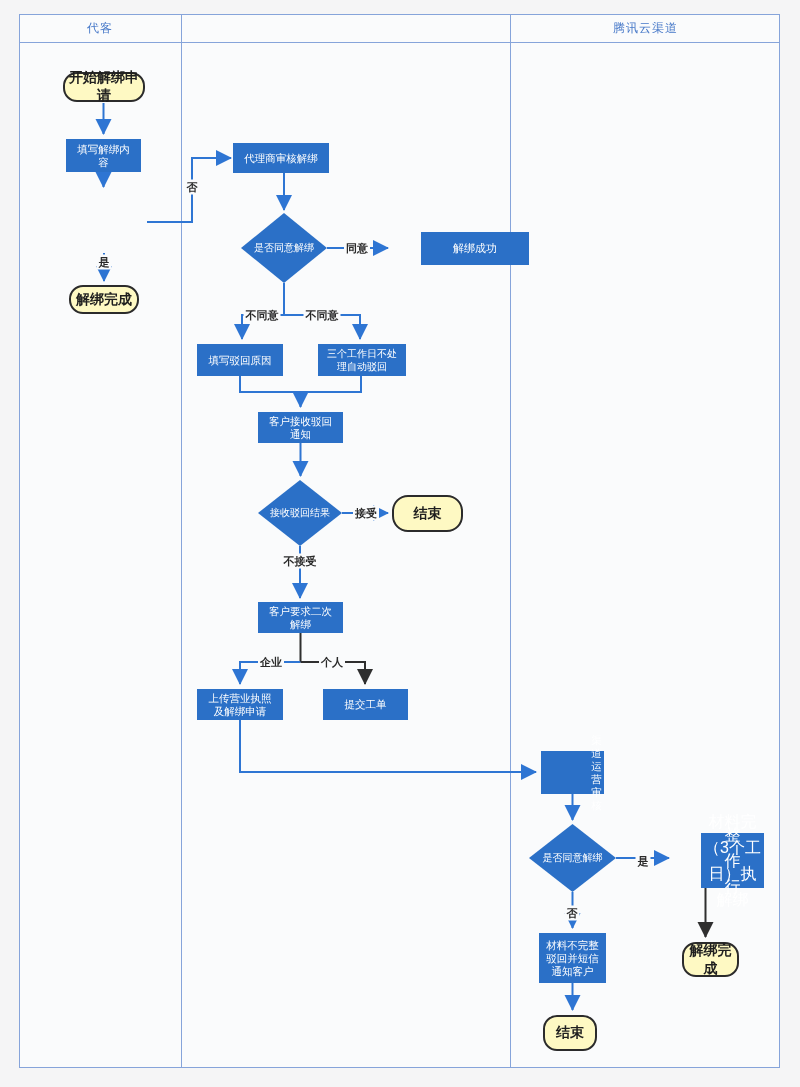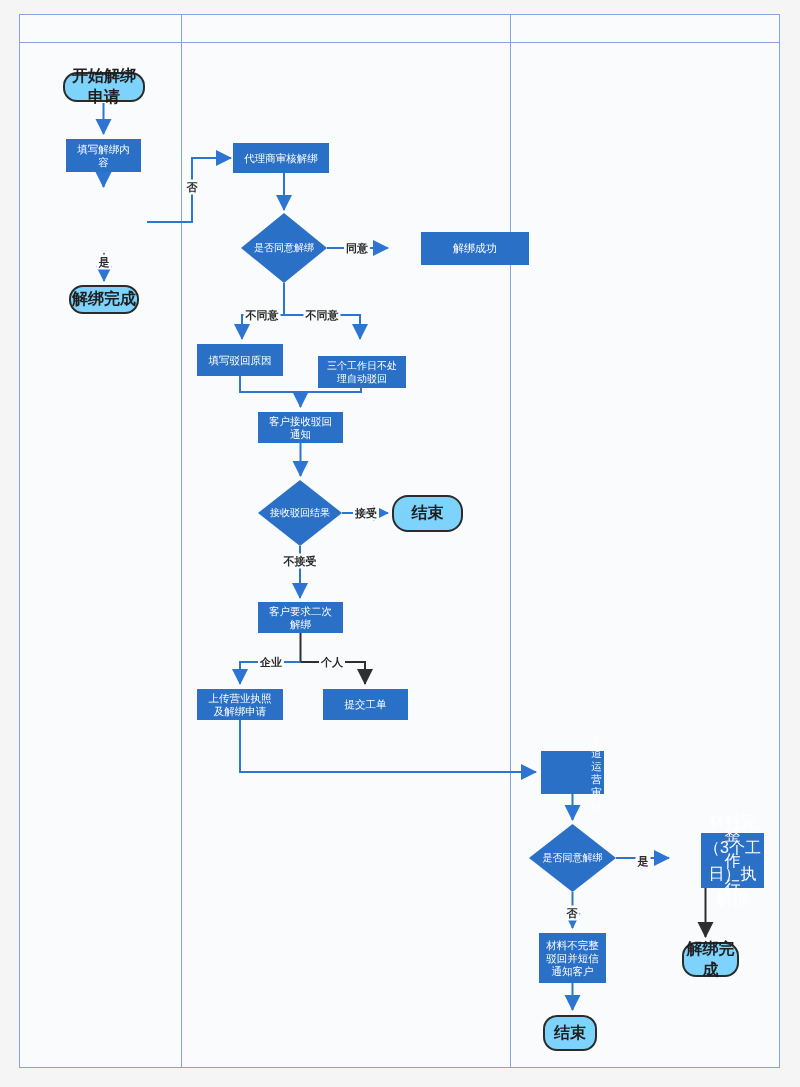--- a/index.html
+++ b/index.html
@@ -19,37 +19,39 @@
   #canvas{position:absolute;left:19px;top:14px;width:761px;height:1054px;
           background:var(--canvas-bg);border:1px solid var(--frame);box-sizing:border-box;}
   .lane-divider{position:absolute;top:14px;width:1px;height:1054px;background:var(--frame);}
   .header-line{position:absolute;left:19px;top:42px;width:761px;height:1px;background:var(--frame);}
   .lane-title{position:absolute;top:14px;height:28px;display:flex;align-items:center;justify-content:center;
               color:var(--lane-title);font-size:12px;letter-spacing:1px;}
   svg#edges{position:absolute;left:0;top:0;width:800px;height:1087px;pointer-events:none;}
   .node{position:absolute;box-sizing:border-box;display:flex;align-items:center;justify-content:center;
         text-align:center;white-space:pre-line;}
   .rect-blue{background:var(--shape-blue);color:#ffffff;font-size:10.5px;line-height:13px;}
-  .terminal{background:#7dd3fc;border:2px solid var(--terminal-border);border-radius:14px;
-            color:var(--dark-text);font-weight:bold;font-size:16px;}
+  .terminal{background:#fef9c3;border:2px solid var(--terminal-border);border-radius:14px;
+            color:var(--dark-text);font-weight:bold;font-size:14px;}
   .diamond{background:var(--shape-blue);color:#ffffff;font-size:10px;
            clip-path:polygon(50% 0,100% 50%,50% 100%,0 50%);}
   .elabel{position:absolute;transform:translate(-50%,-50%);background:var(--canvas-bg);
           color:#2a2a2a;font-size:11px;font-weight:bold;padding:0 2px;white-space:nowrap;}
 </style>
 </head>
 <body>
 
 <div id="page">
 
   <div id="canvas"></div>
   <div class="lane-divider" style="left:181px;"></div>
   <div class="lane-divider" style="left:510px;"></div>
   <div class="header-line"></div>
 
+  <div class="lane-title" style="left:19px;width:162px;">代客</div>
+  <div class="lane-title" style="left:510px;width:271px;">腾讯云渠道</div>
 
   <svg id="edges">
     <defs>
       <marker id="ab" markerWidth="9" markerHeight="9" refX="7.5" refY="4" orient="auto">
         <path d="M0,0 L8,4 L0,8 z" fill="#2e75d3"></path>
       </marker>
       <marker id="ak" markerWidth="9" markerHeight="9" refX="7.5" refY="4" orient="auto">
         <path d="M0,0 L8,4 L0,8 z" fill="#2f2f2f"></path>
       </marker>
     </defs>
@@ -81,21 +83,21 @@
 
   <div class="node terminal" style="left:63px;top:72px;width:82px;height:30px;">开始解绑申请</div>
   <div class="node rect-blue" style="left:66px;top:139px;width:75px;height:33px;">填写解绑内
 容</div>
   <div class="node terminal" style="left:69px;top:285px;width:70px;height:29px;">解绑完成</div>
 
   <div class="node rect-blue" style="left:233px;top:143px;width:96px;height:30px;">代理商审核解绑</div>
   <div class="node diamond" style="left:241px;top:213px;width:86px;height:70px;">是否同意解绑</div>
   <div class="node rect-blue" style="left:392px;top:232px;width:108px;height:33px;font-size:11px;margin-left:29px;">解绑成功</div>
   <div class="node rect-blue" style="left:197px;top:344px;width:86px;height:32px;">填写驳回原因</div>
-  <div class="node rect-blue" style="left:318px;top:344px;width:88px;height:32px;font-size:10px;margin-top:12px;">三个工作日不处
+  <div class="node rect-blue" style="left:318px;top:344px;width:88px;height:32px;font-size:10px;">三个工作日不处
 理自动驳回</div>
   <div class="node rect-blue" style="left:258px;top:412px;width:85px;height:31px;">客户接收驳回
 通知</div>
   <div class="node diamond" style="left:258px;top:480px;width:84px;height:66px;">接收驳回结果</div>
   <div class="node terminal" style="left:392px;top:495px;width:71px;height:37px;border-radius:16px;">结束</div>
   <div class="node rect-blue" style="left:258px;top:602px;width:85px;height:31px;">客户要求二次
 解绑</div>
   <div class="node rect-blue" style="left:197px;top:689px;width:86px;height:31px;">上传营业执照
 及解绑申请</div>
   <div class="node rect-blue" style="left:323px;top:689px;width:85px;height:31px;">提交工单</div>

